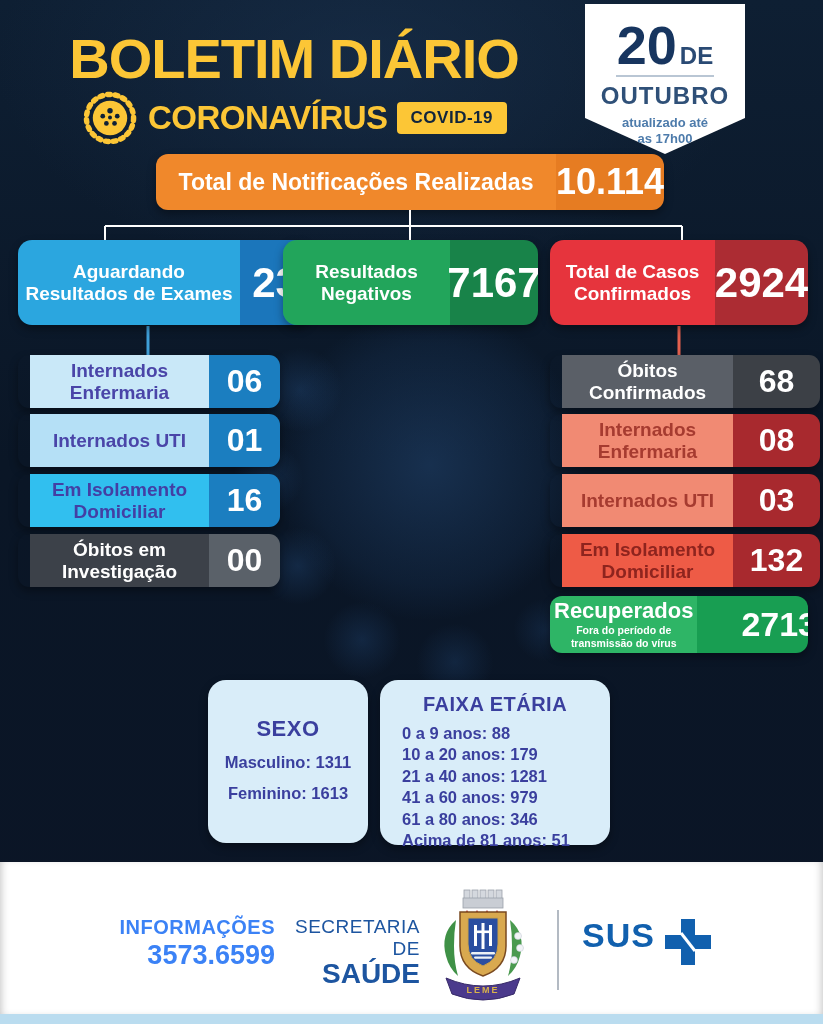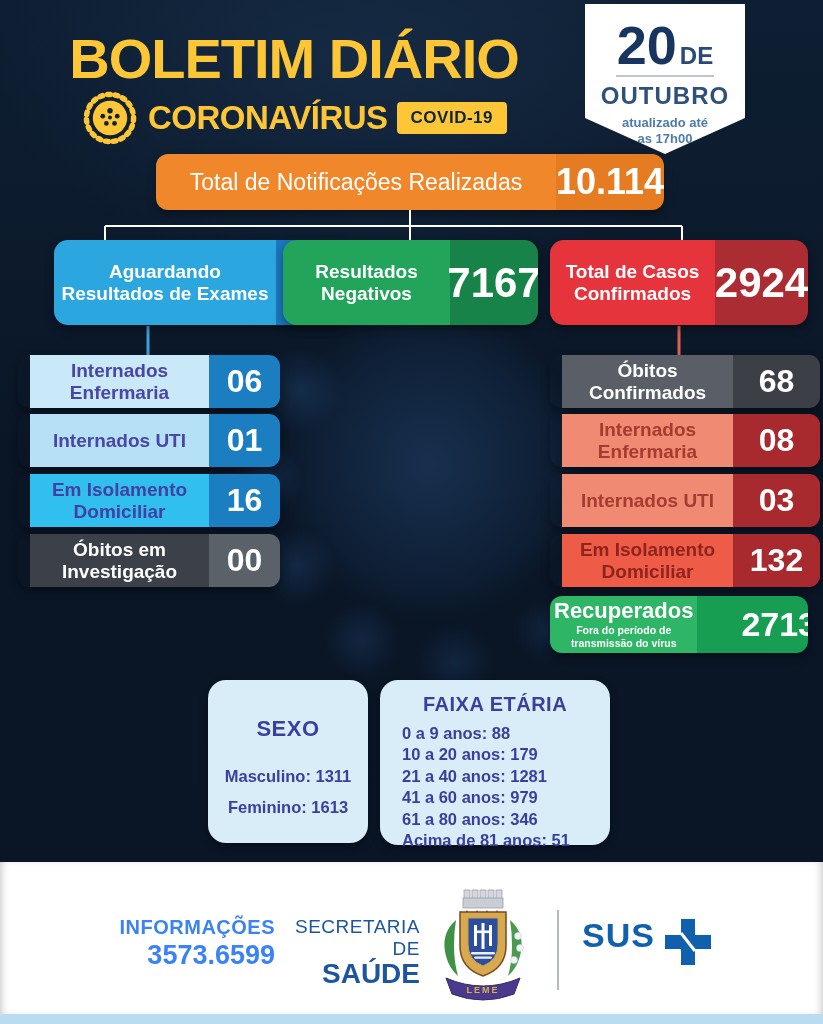--- a/index.html
+++ b/index.html
@@ -52,21 +52,21 @@
   .date-updated { margin-top:5px; font-size:13px; font-weight:bold; color:#4D7BAB; line-height:1.25; }
 
   
   .total-bar {
     position:absolute; left:156px; top:154px; width:508px; height:56px;
     display:flex; border-radius:12px; overflow:hidden;
     box-shadow:0 4px 8px rgba(0,0,0,.35);
   }
   .total-bar .lbl {
     flex:1; background:#F0882B; display:flex; align-items:center; justify-content:center;
-    color:#fff; font-size:23px; font-weight:normal;
+    color:#fff; font-size:23px; font-weight:bold;
   }
   .total-bar .val {
     width:108px; background:#E67C22; display:flex; align-items:center; justify-content:center;
     color:#fff; font-size:36px; font-weight:bold;
   }
 
   svg.connectors { position:absolute; left:0; top:0; pointer-events:none; }
 
   
   .card {
@@ -79,21 +79,21 @@
   }
   .card .val {
     display:flex; align-items:center; justify-content:center;
     color:#fff; font-weight:bold;
   }
 
   
   .card.top3 { top:240px; height:85px; }
   .card.top3 .lbl { font-size:19px; color:#fff; }
   .card.top3 .val { font-size:42px; }
-  .c-aguardando { left:18px;  width:293px;margin-left:36px; }
+  .c-aguardando { left:18px;  width:293px; }
   .c-aguardando .lbl { background:#2BA6DF; }
   .c-aguardando .val { width:71px; background:#1B76BB; }
   .c-negativos { left:283px; width:255px; }
   .c-negativos .lbl { background:#22A55B; }
   .c-negativos .val { width:88px; background:#188349; }
   .c-confirmados { left:550px; width:258px; }
   .c-confirmados .lbl { background:#E6343D; }
   .c-confirmados .val { width:93px; background:#AC2C33; }
 
   
@@ -127,21 +127,21 @@
   .c-recuperados .lbl .sub { font-size:10.5px; font-weight:bold; line-height:1.2; margin-top:2px; }
   .c-recuperados .val { width:90px; background:#189E52; font-size:34px;padding-left:44px; }
 
   
   .panel {
     position:absolute; background:#D9EDF9; border-radius:18px; color:#3A3F9E;
     box-shadow:0 4px 8px rgba(0,0,0,.35);
   }
   .panel-sex { left:208px; top:680px; width:160px; height:163px; text-align:center; }
   .panel-sex .ttl { margin-top:36px; font-size:22px; font-weight:bold; letter-spacing:0.5px; }
-  .panel-sex .row1 { margin-top:25px; font-size:16.5px; font-weight:bold; }
+  .panel-sex .row1 { margin-top:11px; font-size:16.5px; font-weight:bold; }
   .panel-sex .row2 { margin-top:12px; font-size:16.5px; font-weight:bold; }
   .panel-age { left:380px; top:680px; width:230px; height:165px; }
   .panel-age .ttl { text-align:center; margin-top:13px; font-size:20px; font-weight:bold; letter-spacing:0.5px; }
   .panel-age .rows { margin-top:7px; padding-left:22px; }
   .panel-age .rows div { font-size:16.5px; font-weight:bold; line-height:1.3; }
 
   
   .footer-white {
     position:absolute; left:0; top:862px; width:823px; height:162px; background:#ffffff;
     box-shadow:0 -5px 10px rgba(0,0,0,.30) inset;

